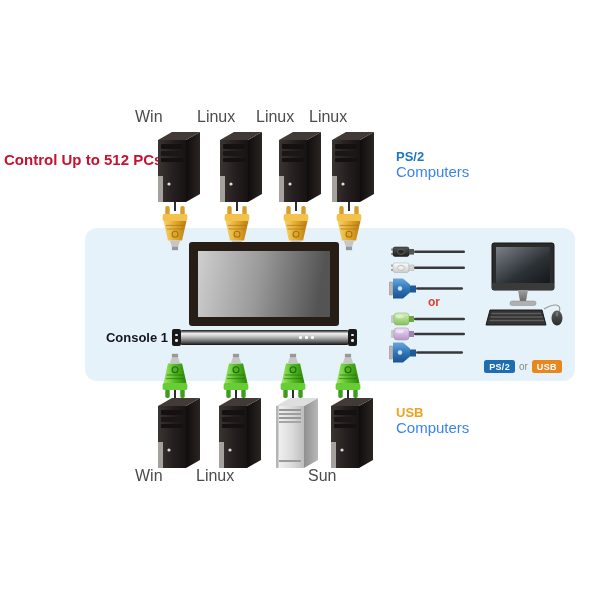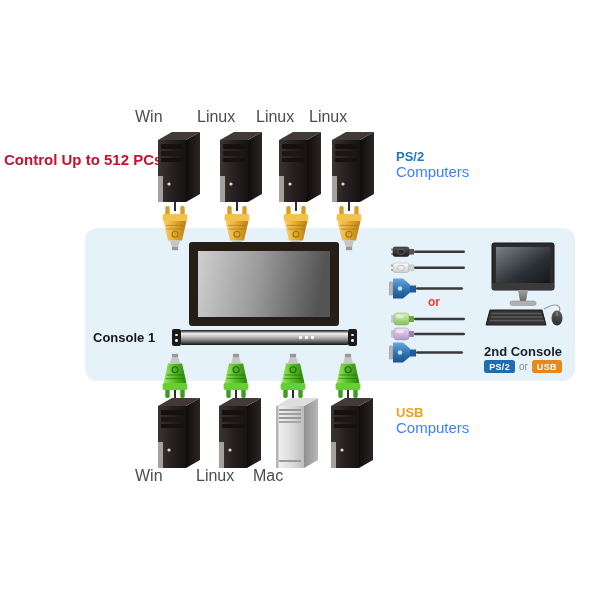--- a/index.html
+++ b/index.html
@@ -24,21 +24,21 @@
   .grp-tag.blue{color:#1e78bb;}
   .grp-tag.orange{color:#f0a11f;}
   .grp-label{font-size:15px;color:#3b82f6;}
 
   
   .monitor{left:189px;top:242px;width:150px;height:84px;background:#261e16;border-radius:3px;}
   .screen{position:absolute;left:9px;top:9px;right:9px;bottom:9px;
           background:linear-gradient(100deg,#cfcfcf,#9a9a9a 45%,#545454 90%);}
 
   
-  .console1-label{left:93px;top:330px;width:75px;text-align:left;font-size:13px;font-weight:bold;color:#14141f;}
+  .console1-label{left:93px;top:330px;width:75px;text-align:right;font-size:13px;font-weight:bold;color:#14141f;}
   .kvm-bar{left:172px;top:329px;width:185px;height:17px;}
   .cap{position:absolute;top:0;width:9px;height:17px;background:#191919;border-radius:2px;
        display:flex;flex-direction:column;justify-content:center;align-items:center;gap:3px;}
   .cap i{display:block;width:2.5px;height:2.5px;background:#e9e9e9;border-radius:50%;}
   .cap.left{left:0;}.cap.right{right:0;}
   .bar-mid{position:absolute;left:9px;right:9px;top:1px;height:15px;border-radius:1px;
            background:linear-gradient(#0e0e0e,#f0f0f0 24%,#b9b9b9 48%,#636363 78%,#101010);}
   .leds{position:absolute;left:127px;top:7px;display:flex;gap:3.5px;}
   .leds i{width:2.5px;height:2.5px;background:#ffffff;border-radius:50%;}
 
@@ -292,21 +292,20 @@
     <polygon points="36,48 46,48 44,59 38,59" fill="url(#gNeck)"></polygon>
     <rect x="28" y="59" width="26" height="4.5" rx="2" fill="#b0b0b0" stroke="#8a8a8a" stroke-width="0.5"></rect>
     <path d="M62,67 C74,60 80,63 77,70" stroke="#9a9a9a" stroke-width="1.2" fill="none"></path>
     <polygon points="8,68 60,68 64,83 4,83" fill="#333333" stroke="#1c1c1c"></polygon>
     <line x1="9.5" y1="71.5" x2="59" y2="71.5" stroke="#5e5e5e" stroke-width="1.4"></line>
     <line x1="8.5" y1="75" x2="60.5" y2="75" stroke="#5e5e5e" stroke-width="1.4"></line>
     <line x1="7.5" y1="78.5" x2="62" y2="78.5" stroke="#5e5e5e" stroke-width="1.4"></line>
     <ellipse cx="75" cy="76" rx="5.5" ry="7.5" fill="url(#gMouse)"></ellipse>
     <line x1="75" y1="70" x2="75" y2="74" stroke="#9a9a9a" stroke-width="1"></line>
   </svg>
-  <div class="abs c2-label">2nd Console</div>
   <div class="abs badges">
     <span class="badge ps2">PS/2</span>
     <span class="badge-or">or</span>
     <span class="badge usb">USB</span>
   </div>
 
   <div class="abs vcable" style="left:174px;top:390px;height:14px"></div>
   <div class="abs vcable" style="left:235px;top:390px;height:14px"></div>
   <div class="abs vcable" style="left:292px;top:390px;height:14px"></div>
   <div class="abs vcable" style="left:347px;top:390px;height:14px"></div>
@@ -332,18 +331,18 @@
     </svg>
   <svg class="abs" style="left:267px;top:396px" width="52" height="74" viewBox="0 0 52 74">
       <use href="#tower-mac"></use>
     </svg>
   <svg class="abs" style="left:322px;top:396px" width="52" height="74" viewBox="0 0 52 74">
       <use href="#tower-dark"></use>
     </svg>
 
   <div class="abs pc-label" style="left:135px;top:467px">Win</div>
   <div class="abs pc-label" style="left:196px;top:467px">Linux</div>
-  <div class="abs pc-label" style="left:253px;top:467px">Mac</div>
+  <div class="abs pc-label" style="left:308px;top:467px">Sun</div>
 
   <div class="abs grp-tag orange" style="left:396px;top:405px">USB</div>
   <div class="abs grp-label" style="left:396px;top:419px">Computers</div>
 
 </div>
 
 </body></html>

